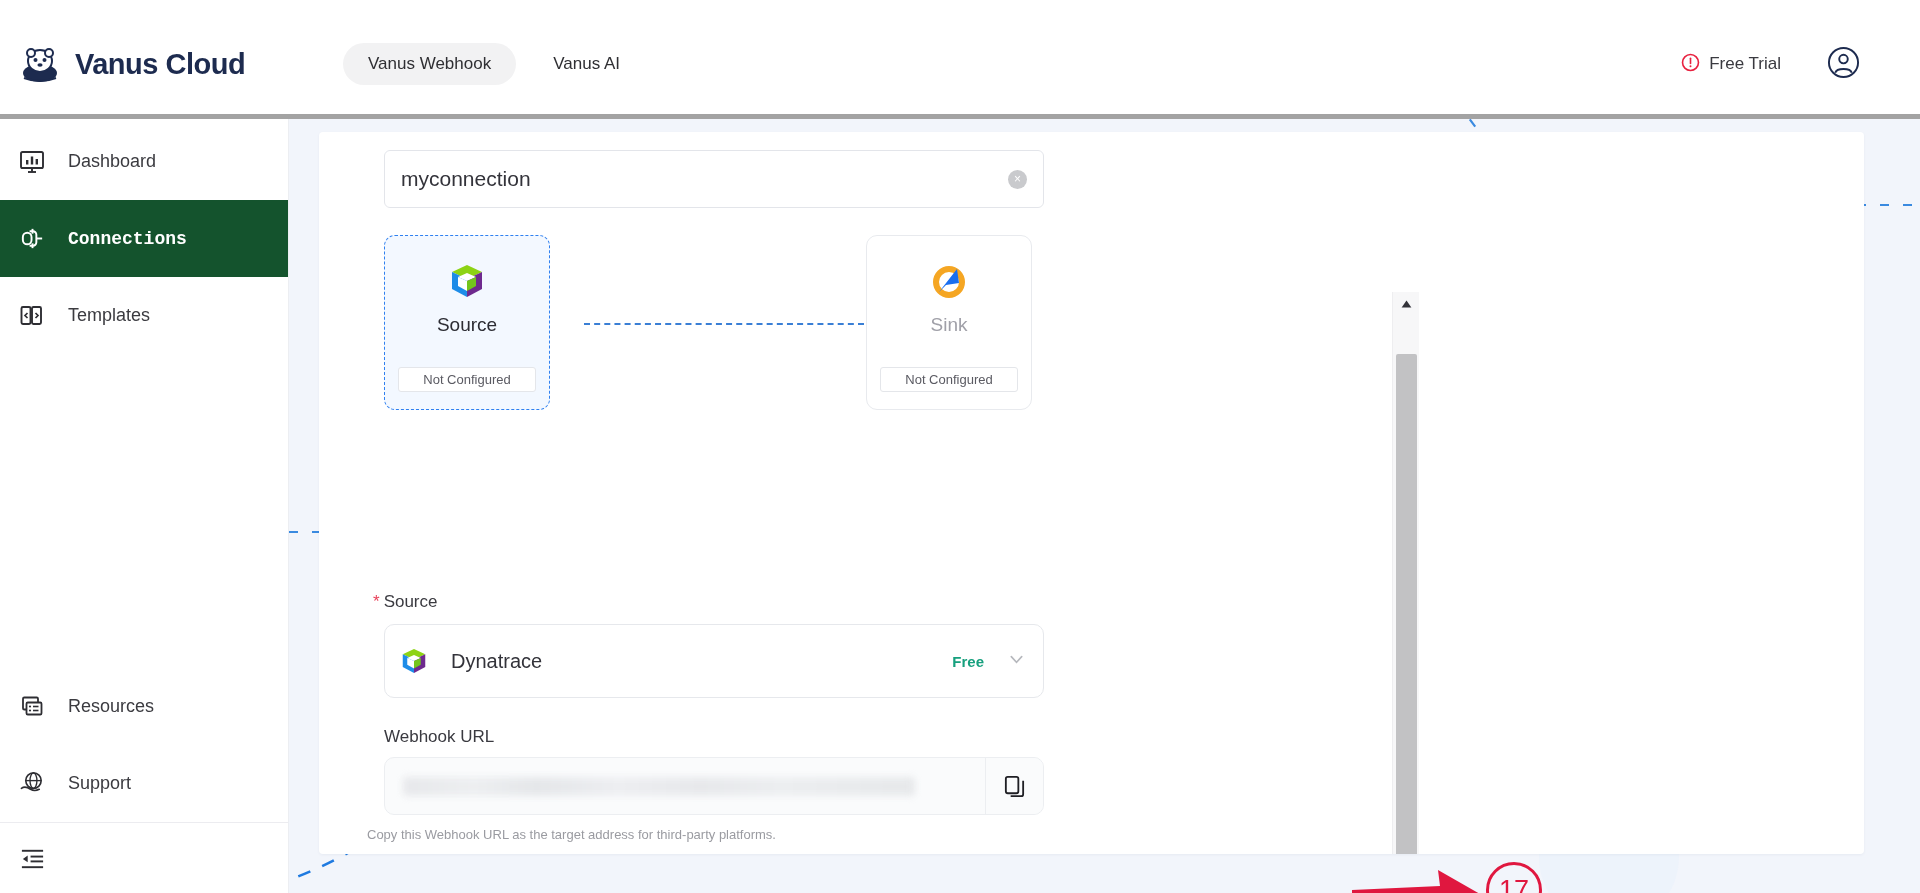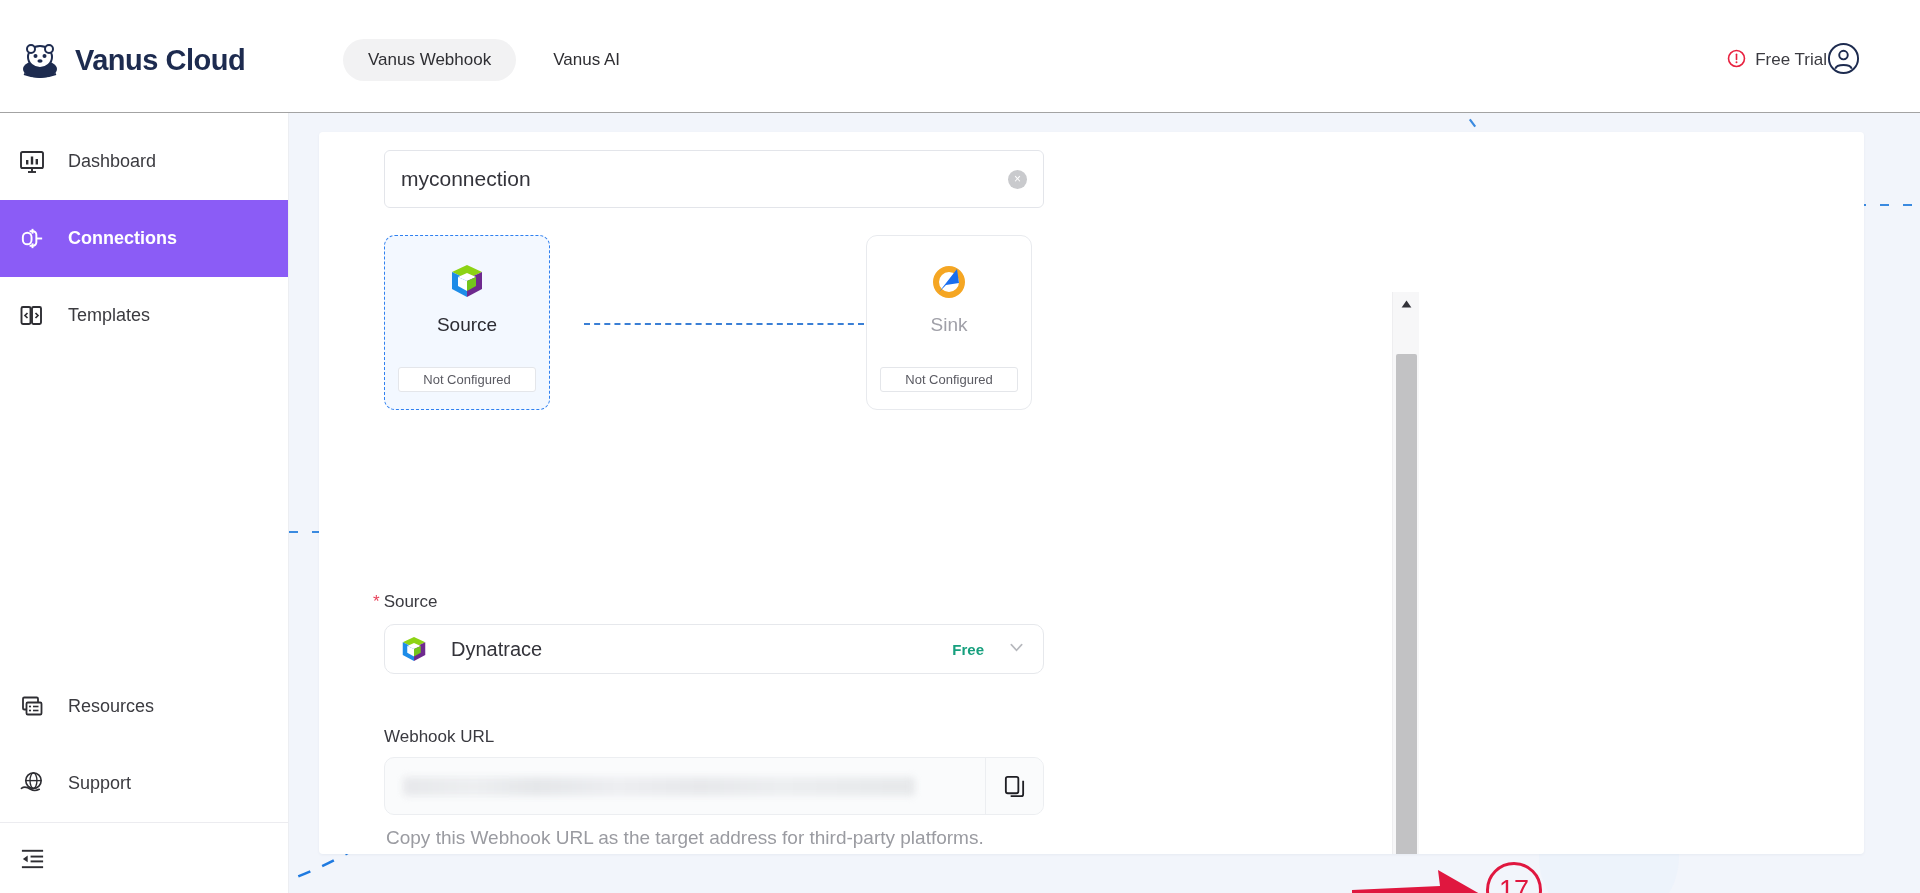--- a/index.html
+++ b/index.html
@@ -5,62 +5,62 @@
   * { box-sizing: border-box; margin: 0; padding: 0; }
   html, body {
     width: 1920px; height: 893px;
     font-family: "Liberation Sans", sans-serif;
     background: #ffffff;
     overflow: hidden;
   }
 
   
   .header {
-    position: absolute; top: 8px; left: 0;
+    position: absolute; top: 14px; left: 0;
     width: 1920px; height: 105px;
     background: #ffffff;
     display: flex; align-items: center;
-    border-bottom: 1px solid #a3a3a3;
+    border-bottom: 5px solid #a3a3a3;
     z-index: 30;
   }
   .brand { display: flex; align-items: center; margin-left: 18px; width: 272px; }
   .brand-logo { width: 44px; height: 44px; flex: 0 0 44px; }
   .brand-name {
     font-size: 29px; font-weight: bold; color: #1d2b4f;
     margin-left: 13px; letter-spacing: -0.5px;
   }
   .nav-tabs { display: flex; align-items: center; margin-left: 53px; gap: 12px; }
   .nav-tab {
     font-size: 17px; color: #2f2f33;
     padding: 11px 25px; border-radius: 22px;
     cursor: pointer; white-space: nowrap;
   }
   .nav-tab.active { background: #f2f2f3; }
   .header-right {
     margin-left: auto; display: flex; align-items: center;
-    margin-right: 60px;
+    gap: 46px; margin-right: 60px;
   }
   .free-trial { display: flex; align-items: center; gap: 9px; cursor: pointer; }
   .free-trial-text { font-size: 17px; color: #3a3a40; }
   .avatar-icon { cursor: pointer; }
 
   
   .sidebar {
     position: absolute; top: 105px; left: 0;
     width: 289px; height: 788px;
     background: #ffffff;
     border-right: 1px solid #eceef2;
     z-index: 20;
   }
   .side-item {
     display: flex; align-items: center;
     height: 77px; padding-left: 18px; gap: 22px;
     cursor: pointer;
   }
-  .side-item.active { background: #8b5cf6; }
+  .side-item.active { background: #14532d; font-family: Liberation Mono, monospace; }
   .side-label { font-size: 18px; color: #3b3b40; }
   .side-item.active .side-label { color: #ffffff; font-weight: bold; }
   .side-icon { width: 28px; height: 28px; flex: 0 0 28px; display: flex; align-items: center; justify-content: center; }
   .side-top { padding-top: 18px; }
   .side-bottom { position: absolute; bottom: 0; left: 0; width: 100%; }
   .side-divider { height: 1px; background: #ececf0; margin: 0; }
   .collapse-row { display: flex; align-items: center; height: 70px; padding-left: 18px; cursor: pointer; }
 
   
   .main {
@@ -129,21 +129,21 @@
   }
 
   
   .field-label {
     position: absolute; left: 54px; top: 460px;
     font-size: 17px; color: #3a3a40;
   }
   .req-star { color: #e8415a; margin-right: 4px; }
   .select-box {
     position: absolute; left: 65px; top: 492px;
-    width: 660px; height: 50px;
+    width: 660px; height: 74px;
     border: 1px solid #e6e8ec; border-radius: 10px;
     display: flex; align-items: center; padding: 0 18px 0 14px;
     background: #fff; cursor: pointer;
   }
   .select-logo { width: 30px; height: 30px; flex: 0 0 30px; }
   .select-text { font-size: 20px; color: #33333a; margin-left: 22px; }
   .select-tag { margin-left: auto; font-size: 15px; font-weight: bold; color: #17a07e; }
   .chev { margin-left: 24px; color: #b6b8bd; }
 
   
@@ -167,22 +167,22 @@
     background: linear-gradient(90deg,#e6e7ea 0%,#eceef0 14%,#e4e6e9 26%,#edeef1 42%,#e7e8eb 58%,#eceef0 74%,#e6e8ea 100%);
     filter: blur(3.5px); opacity: .95;
   }
   .wh-copy {
     width: 58px; height: 100%;
     border-left: 1px solid #eceef1;
     display: flex; align-items: center; justify-content: center;
     cursor: pointer; background: #fafbfc;
   }
   .wh-hint {
-    position: absolute; left: 67px; top: 695px;
-    font-size: 19px; color: #9a9ba1;
+    position: absolute; left: 48px; top: 695px;
+    font-size: 13px; color: #9a9ba1;
   }
 
   
   .scroll-track {
     position: absolute; left: 1073px; top: 160px;
     width: 27px; height: 660px;
     background: #f7f7f8; border-left: 1px solid #eeeef0;
   }
   .scroll-arrow {
     position: absolute; left: 0; width: 27px; height: 24px;

